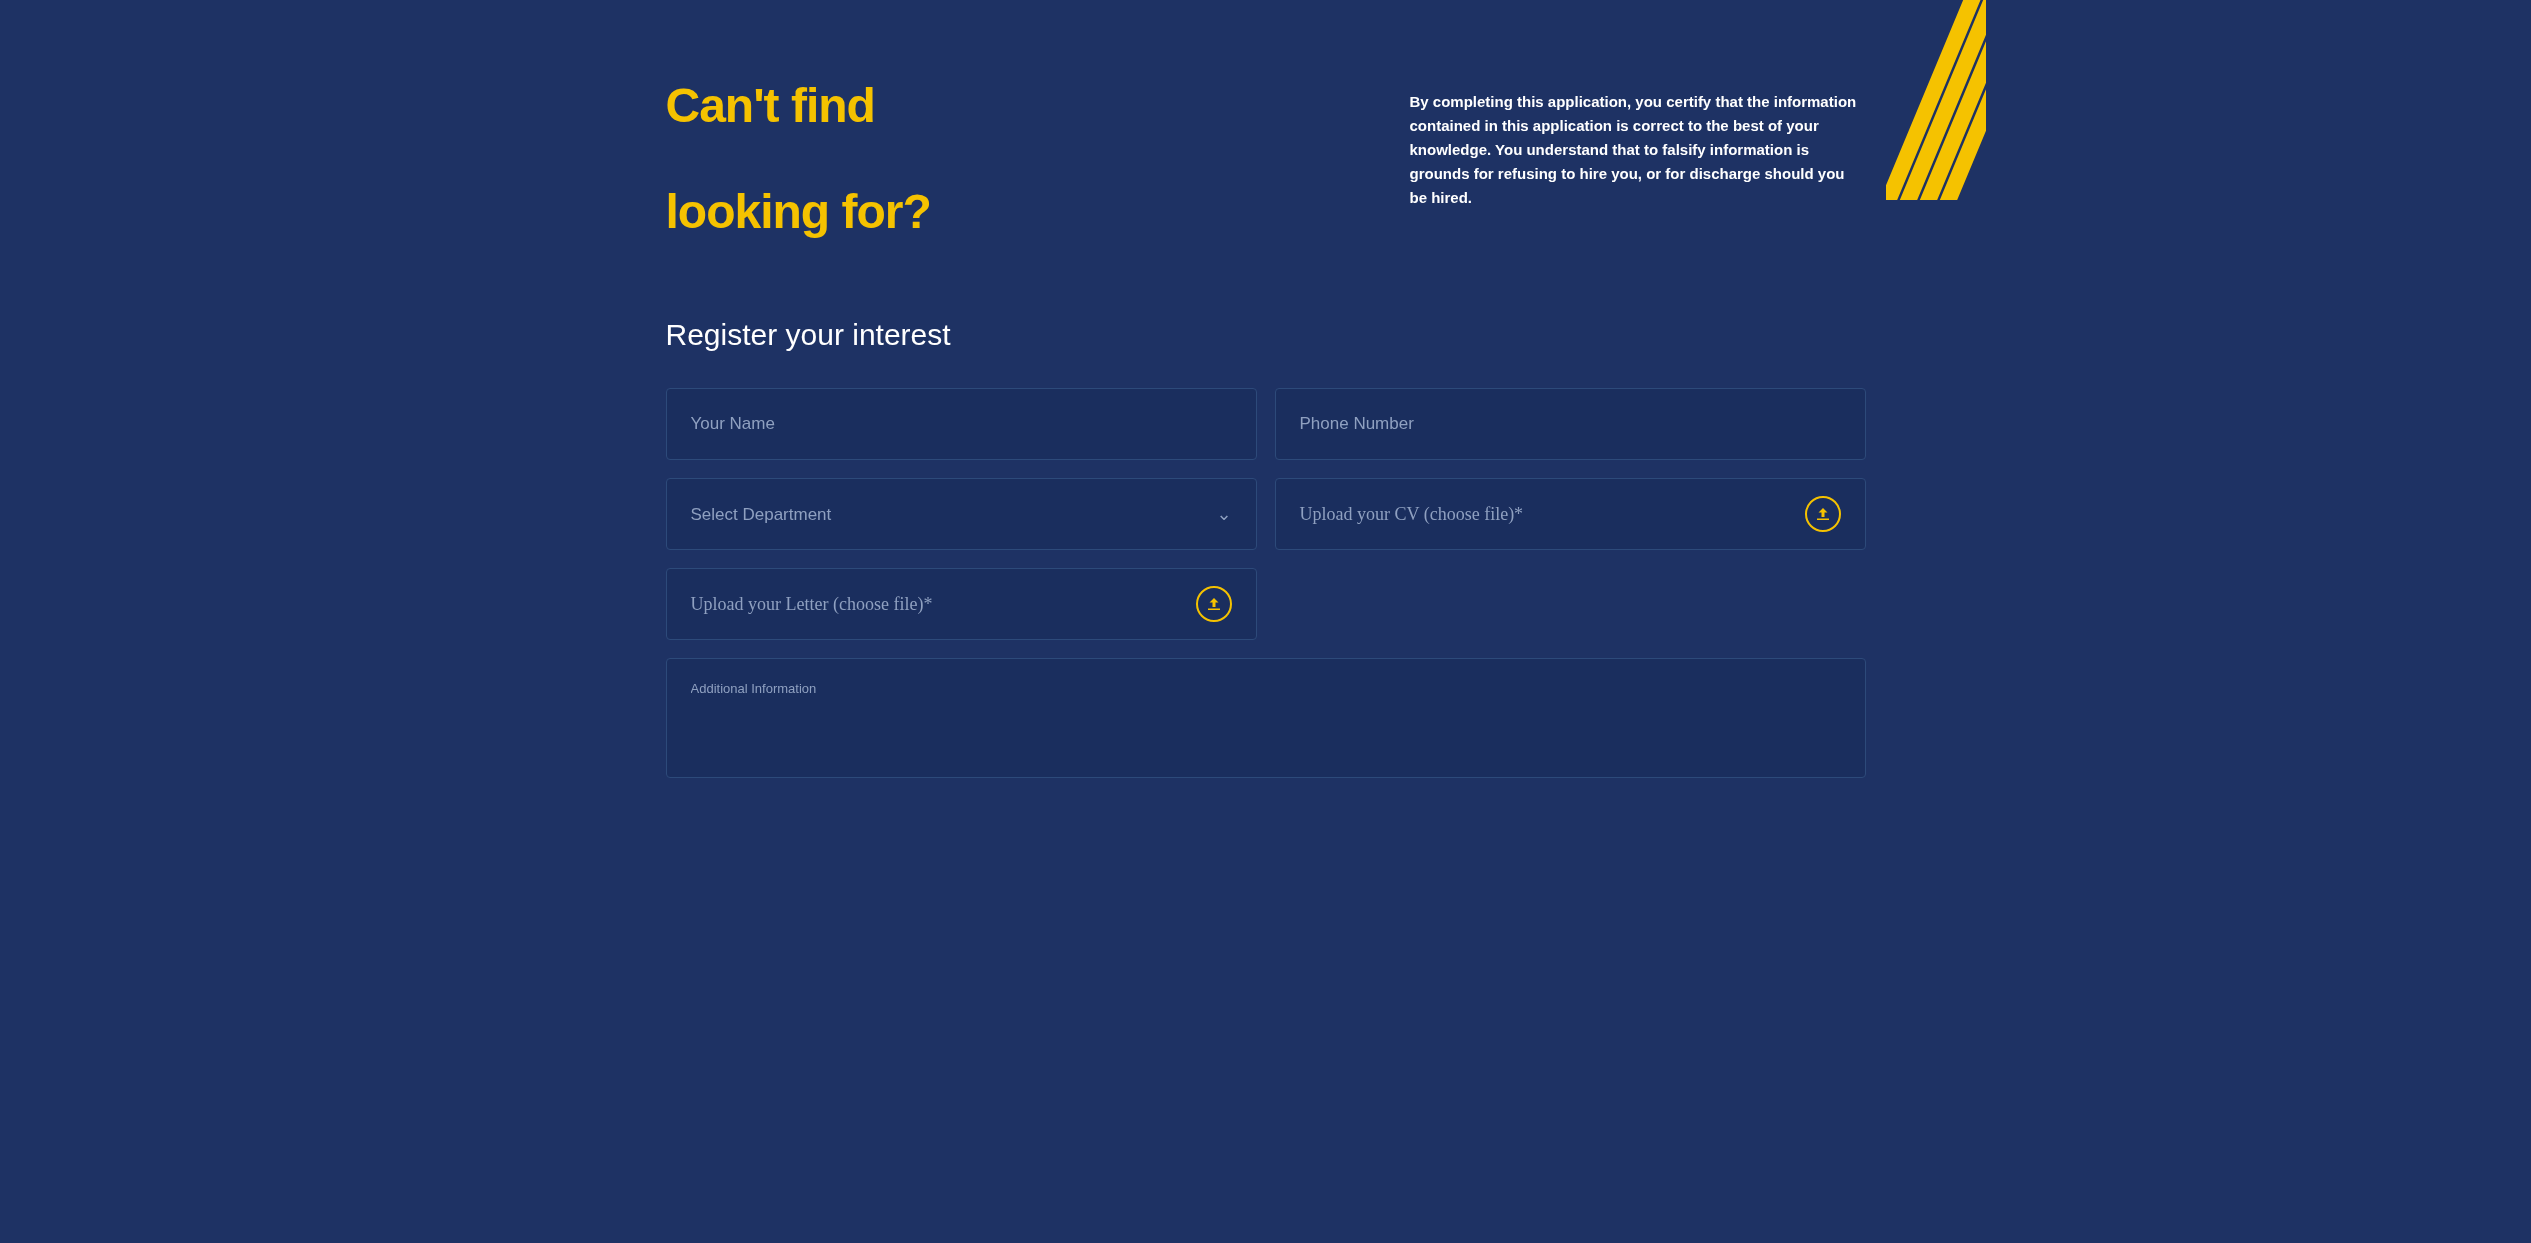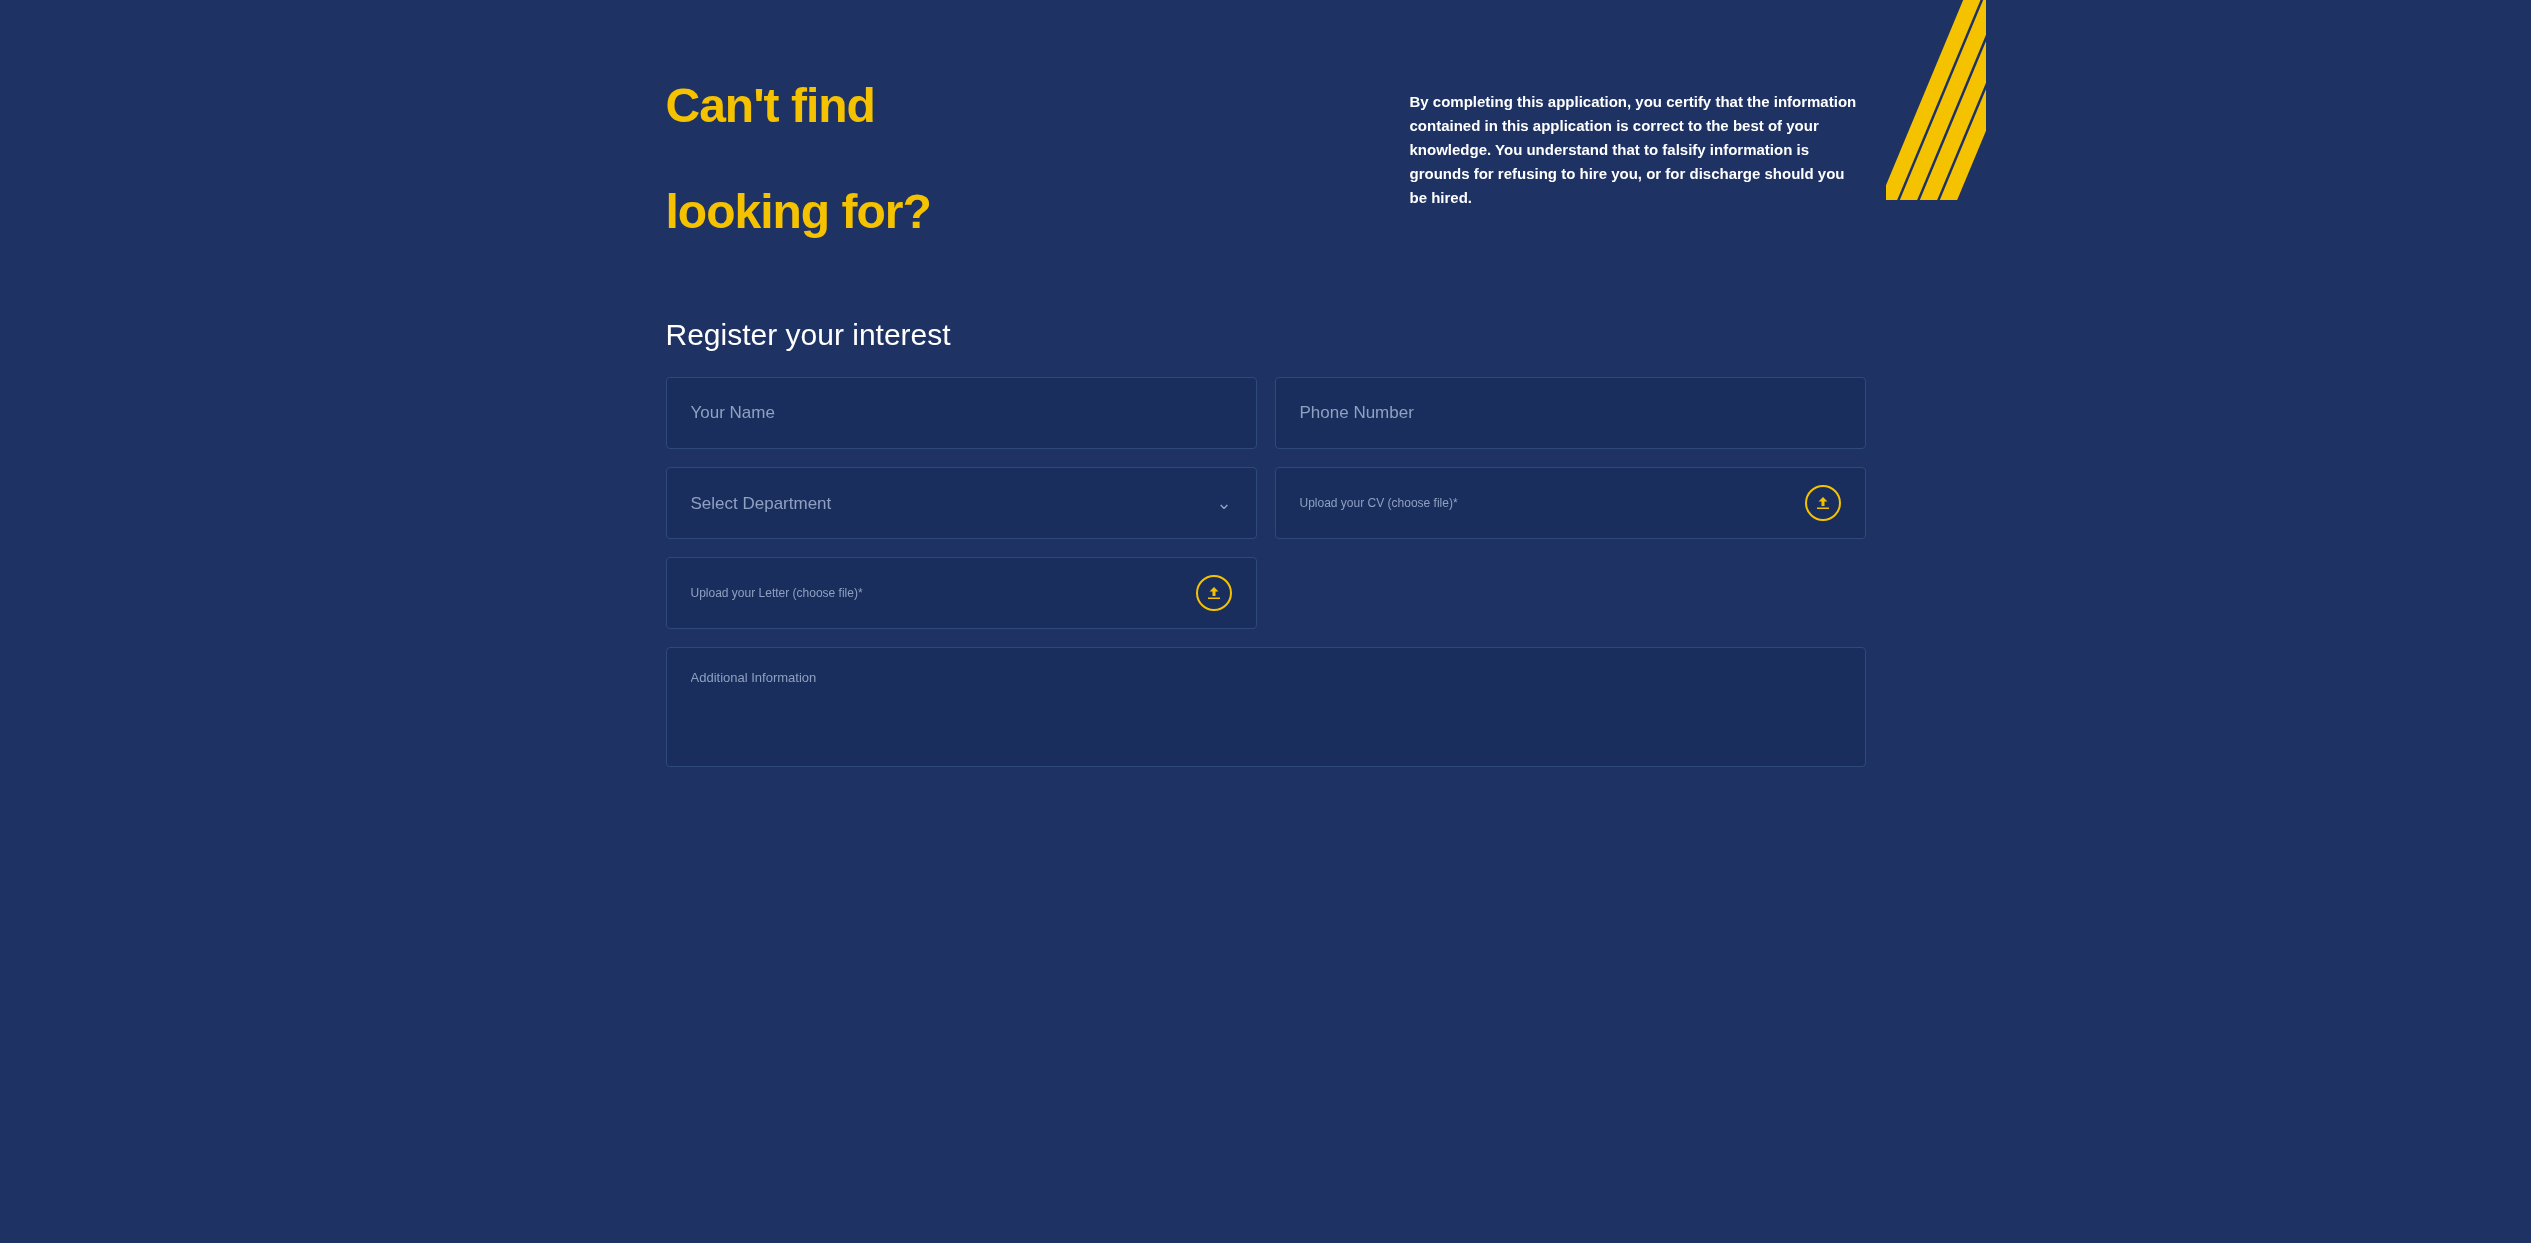--- a/index.html
+++ b/index.html
@@ -64,21 +64,21 @@
 
     
     .form-section {
       margin-top: 20px;
     }
 
     .form-section h2 {
       font-size: 30px;
       font-weight: 500;
       color: #ffffff;
-      margin-bottom: 25px;
+      margin-bottom: 36px;
     }
 
     .form-grid {
       display: grid;
       grid-template-columns: 1fr 1fr;
       gap: 18px;
     }
 
     .form-field {
       background-color: #1a2e5e;
@@ -135,21 +135,22 @@
 
     .upload-field {
       display: flex;
       align-items: center;
       justify-content: space-between;
       cursor: pointer;
     }
 
     .upload-label {
       color: #8fa0c0;
-      font-size: 12px;
+      font-size: 18px;
+      font-family: Liberation Serif, serif;
     }
 
     .upload-icon {
       width: 36px;
       height: 36px;
       border: 2.5px solid #f5c200;
       border-radius: 50%;
       display: flex;
       align-items: center;
       justify-content: center;

